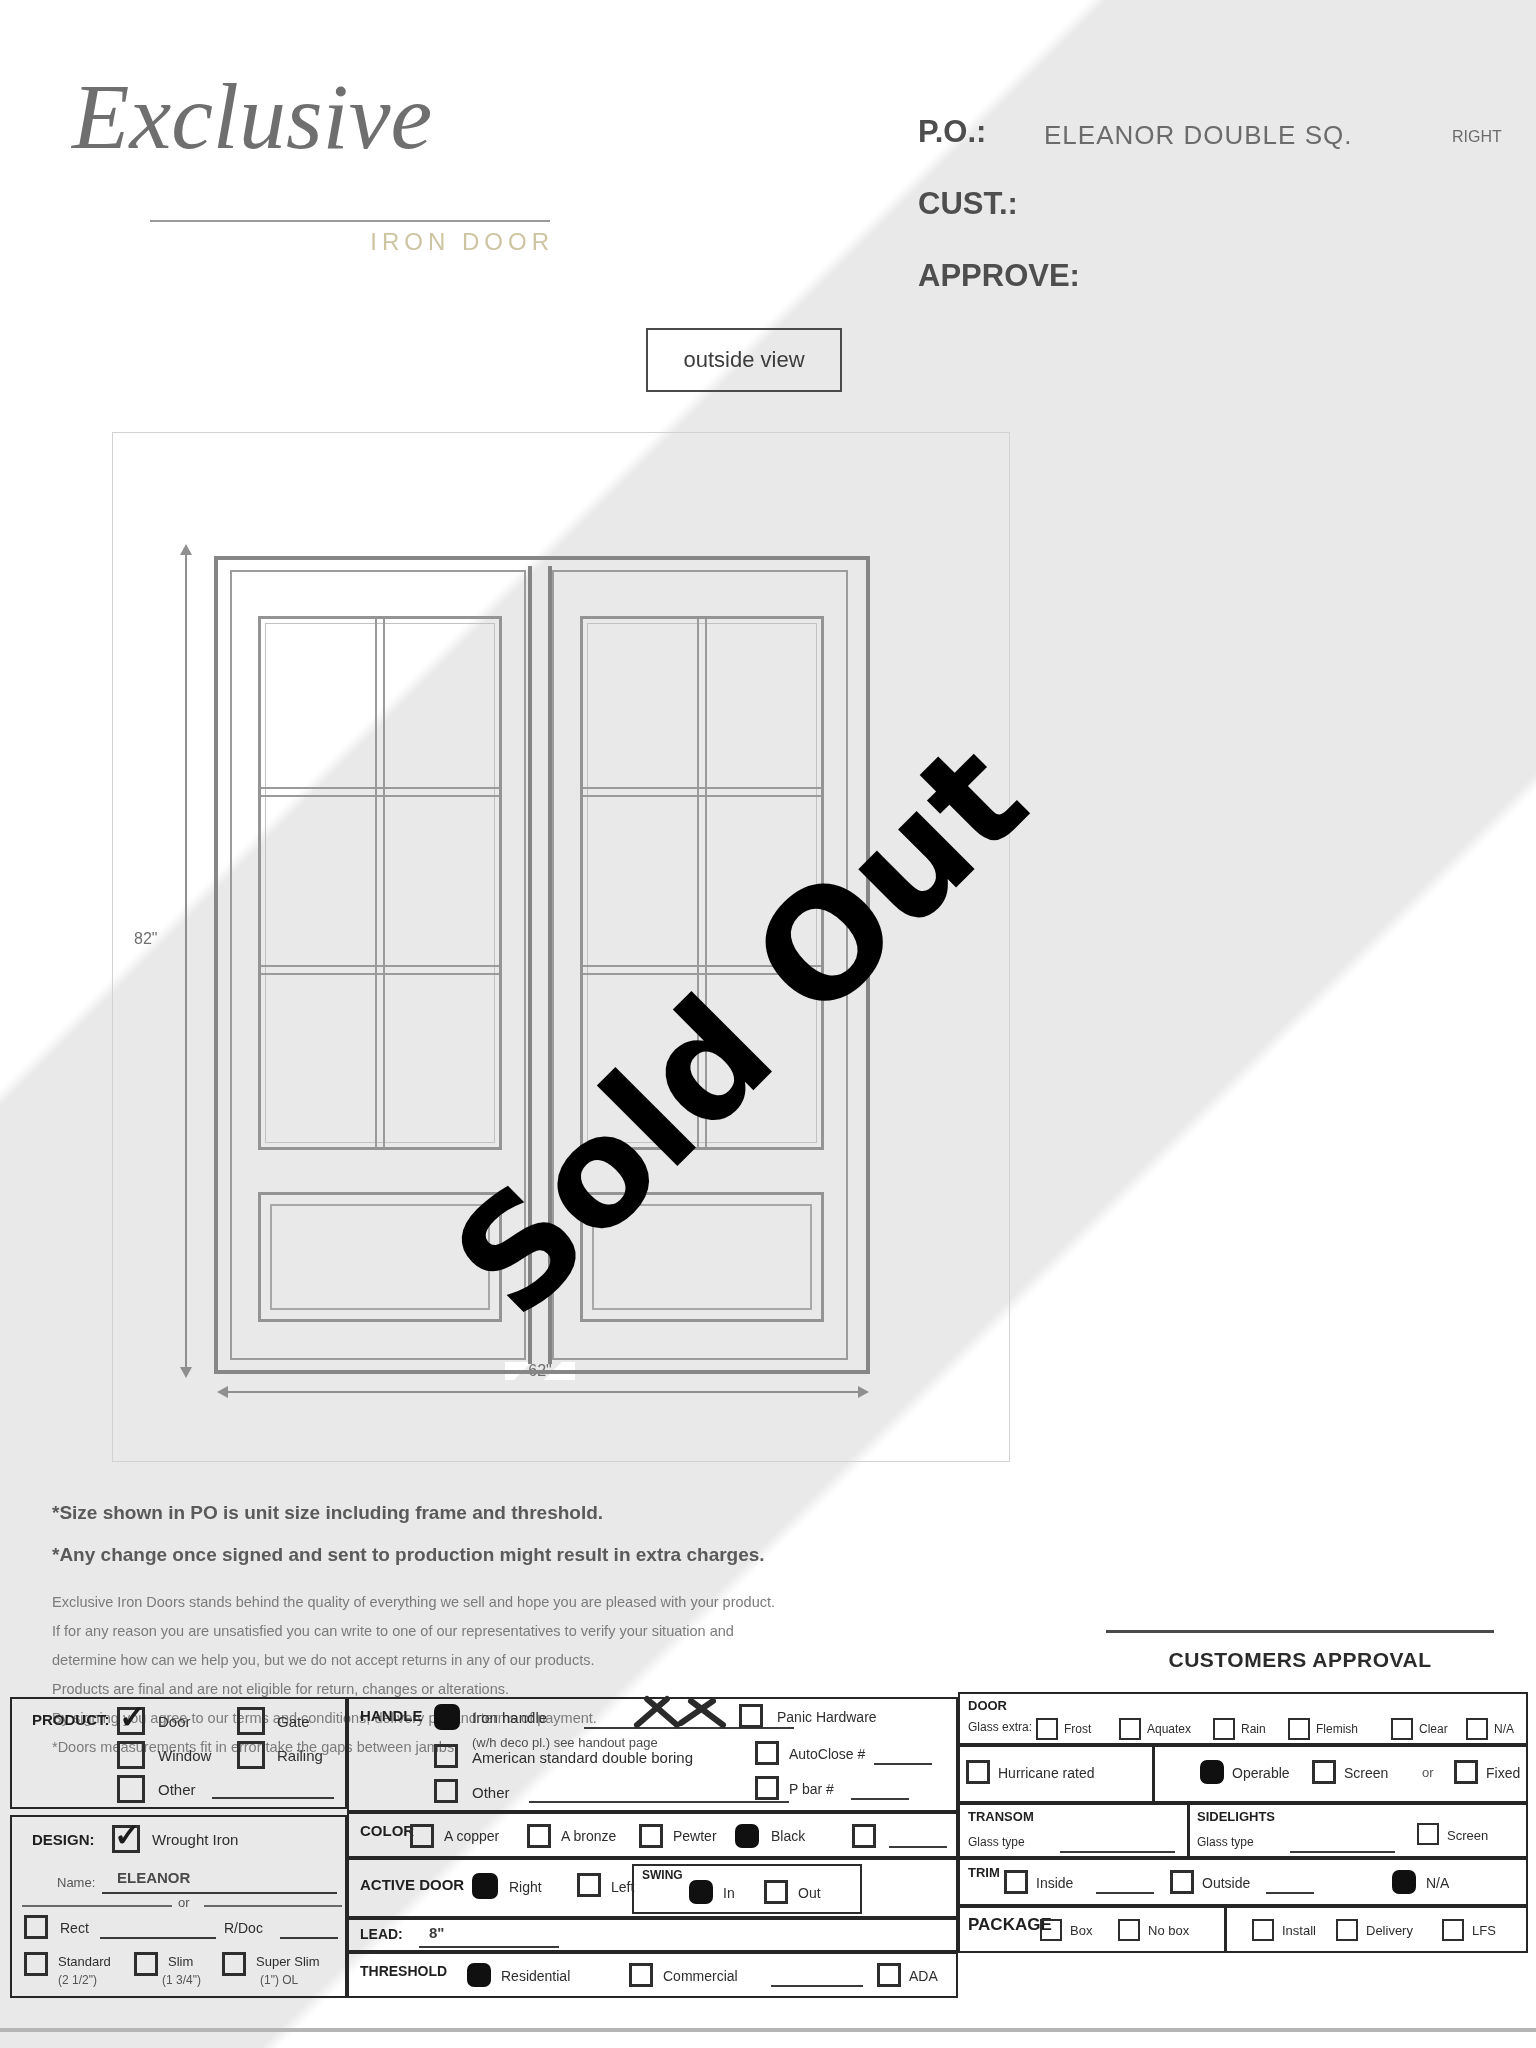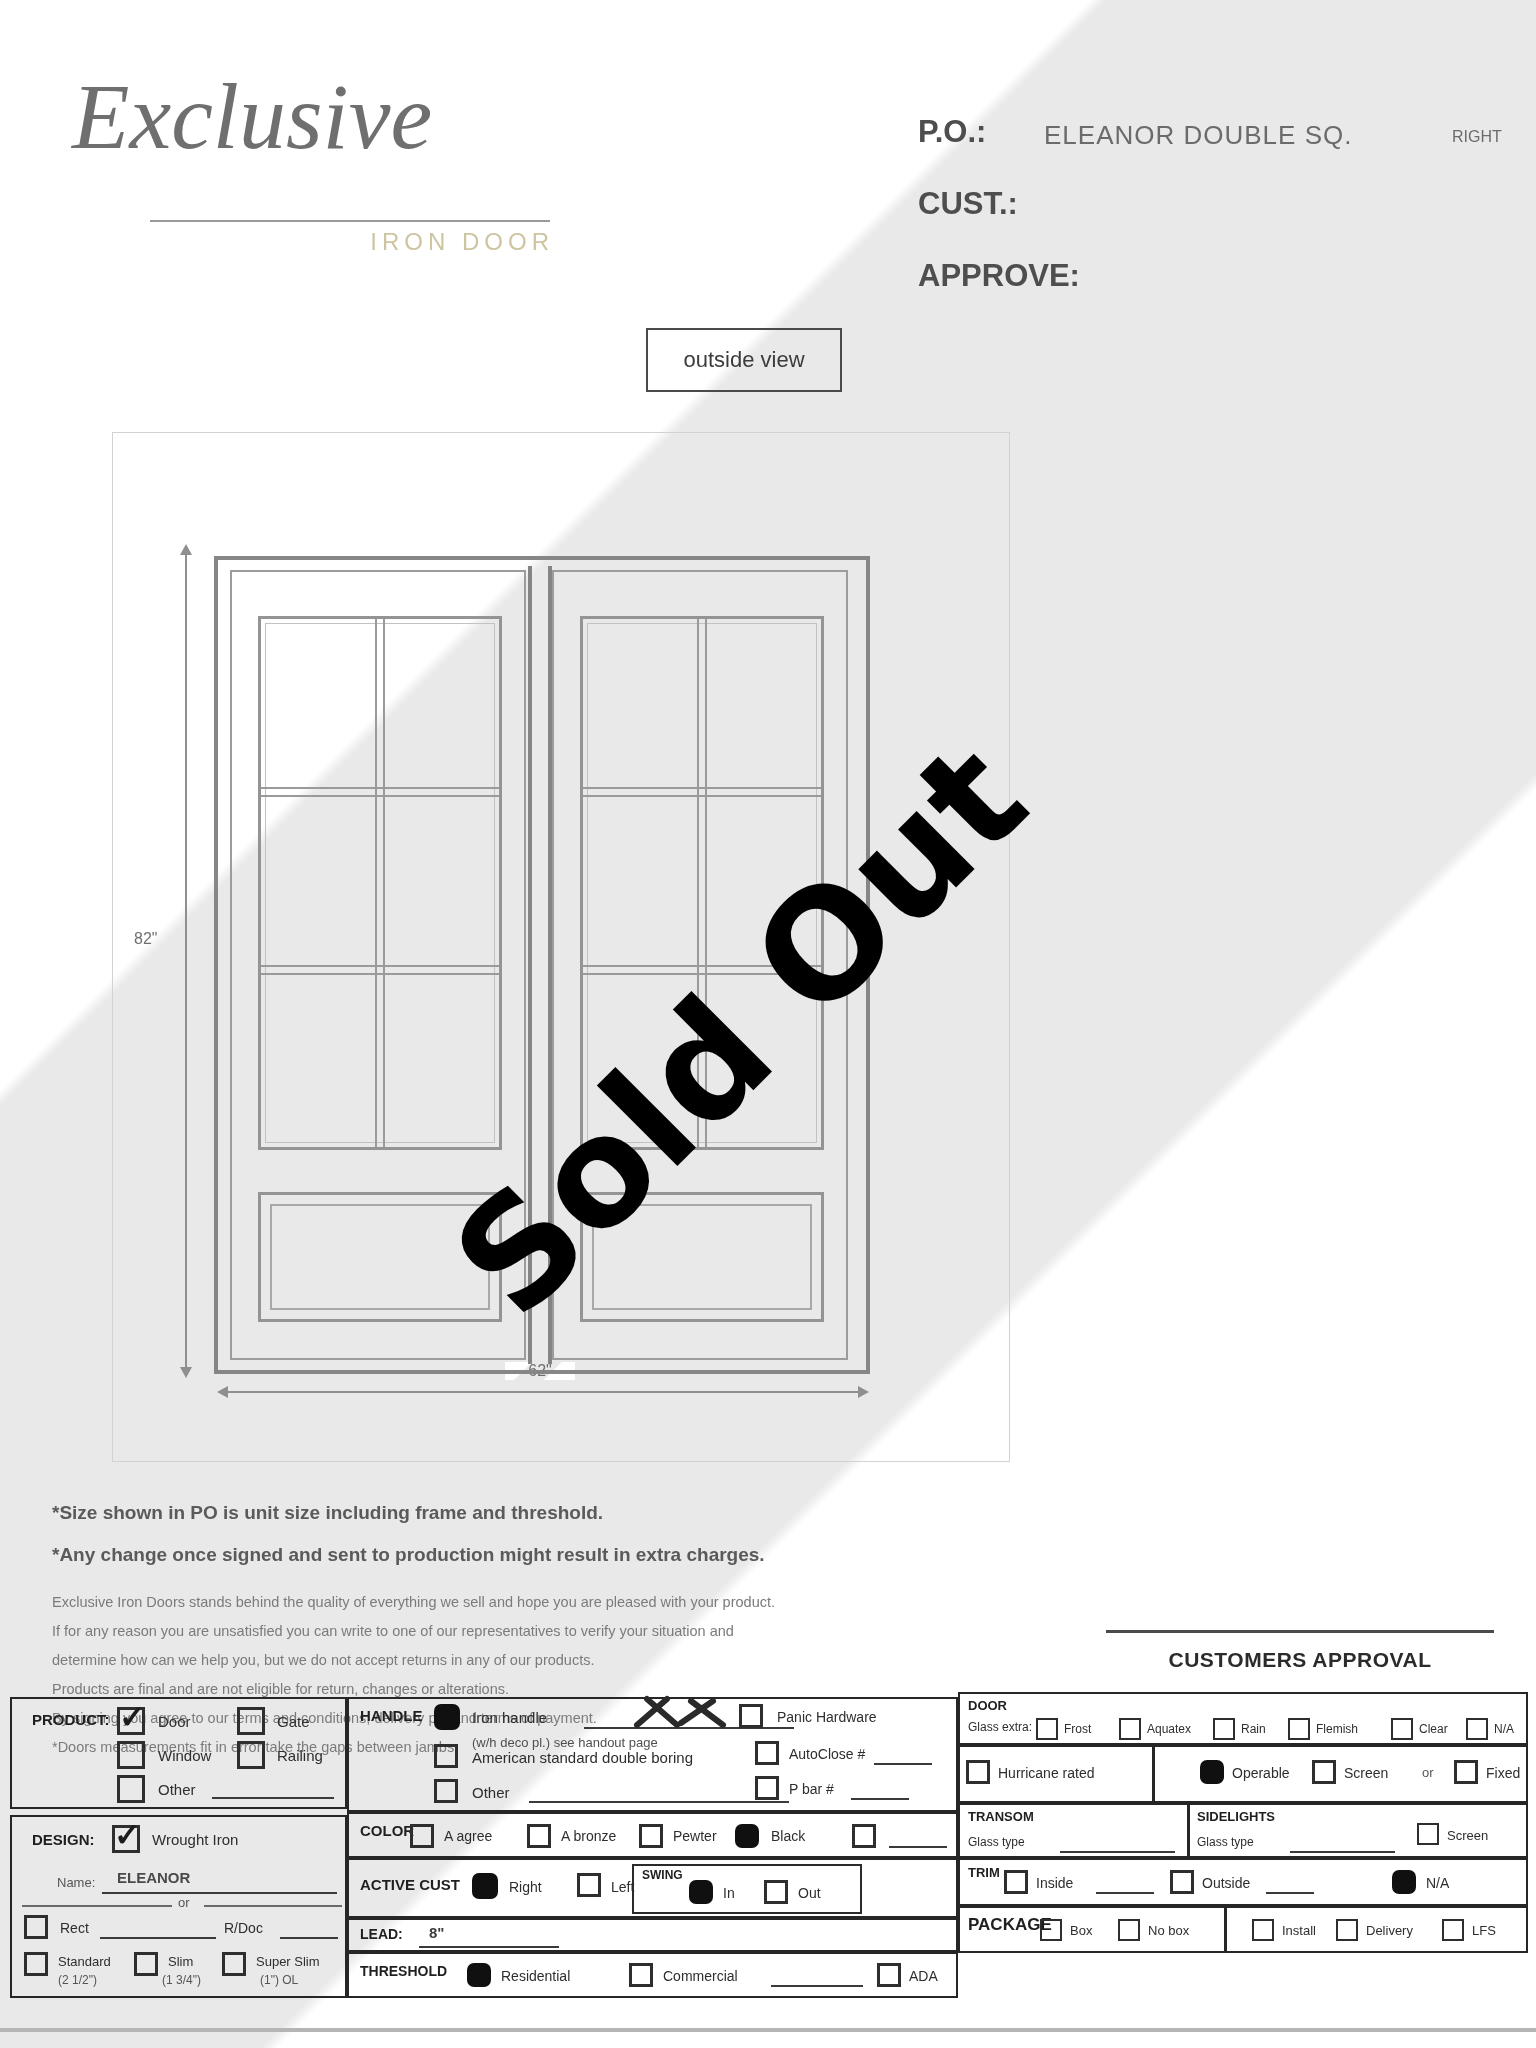--- a/index.html
+++ b/index.html
@@ -158,33 +158,33 @@
     <span class="lbl" style="left:440px;top:47px;font-size:14px;">AutoClose #</span>
     <span class="fline" style="left:525px;top:44px;width:58px;height:20px;"></span>
     <span class="cb" style="left:406px;top:77px;"></span>
     <span class="lbl" style="left:440px;top:82px;font-size:14px;">P bar #</span>
     <span class="fline" style="left:502px;top:79px;width:58px;height:20px;"></span>
   </div>
 
   <div class="box" style="left:347px;top:1812px;width:611px;height:46px;">
     <span class="hdr" style="left:11px;top:8px;font-size:15px;">COLOR</span>
     <span class="cb" style="left:61px;top:10px;"></span>
-    <span class="lbl" style="left:95px;top:14px;font-size:14px;">A agree</span>
+    <span class="lbl" style="left:95px;top:14px;font-size:14px;">A copper</span>
     <span class="cb" style="left:178px;top:10px;"></span>
     <span class="lbl" style="left:212px;top:14px;font-size:14px;">A bronze</span>
     <span class="cb" style="left:290px;top:10px;"></span>
     <span class="lbl" style="left:324px;top:14px;font-size:14px;">Pewter</span>
     <span class="cb fill" style="left:386px;top:10px;"></span>
     <span class="lbl" style="left:422px;top:14px;font-size:14px;text-align:right;">Black</span>
     <span class="cb" style="left:503px;top:10px;"></span>
     <span class="fline" style="left:540px;top:12px;width:58px;height:20px;"></span>
   </div>
 
   <div class="box" style="left:347px;top:1858px;width:611px;height:60px;">
-    <span class="hdr" style="left:11px;top:16px;font-size:15px;">ACTIVE CUST</span>
+    <span class="hdr" style="left:11px;top:16px;font-size:15px;">ACTIVE DOOR</span>
     <span class="cb fill" style="left:123px;top:13px;width:26px;height:26px;"></span>
     <span class="lbl" style="left:160px;top:19px;font-size:14px;">Right</span>
     <span class="cb" style="left:228px;top:13px;"></span>
     <span class="lbl" style="left:262px;top:19px;font-size:14px;">Left</span>
     <div class="abs" style="left:283px;top:4px;width:230px;height:50px;border:2px solid #2b2b2b;box-sizing:border-box;">
       <span class="hdr" style="left:8px;top:2px;font-size:12px;">SWING</span>
       <span class="cb fill" style="left:55px;top:14px;"></span>
       <span class="lbl" style="left:89px;top:19px;font-size:14px;">In</span>
       <span class="cb" style="left:130px;top:14px;"></span>
       <span class="lbl" style="left:164px;top:19px;font-size:14px;">Out</span>

